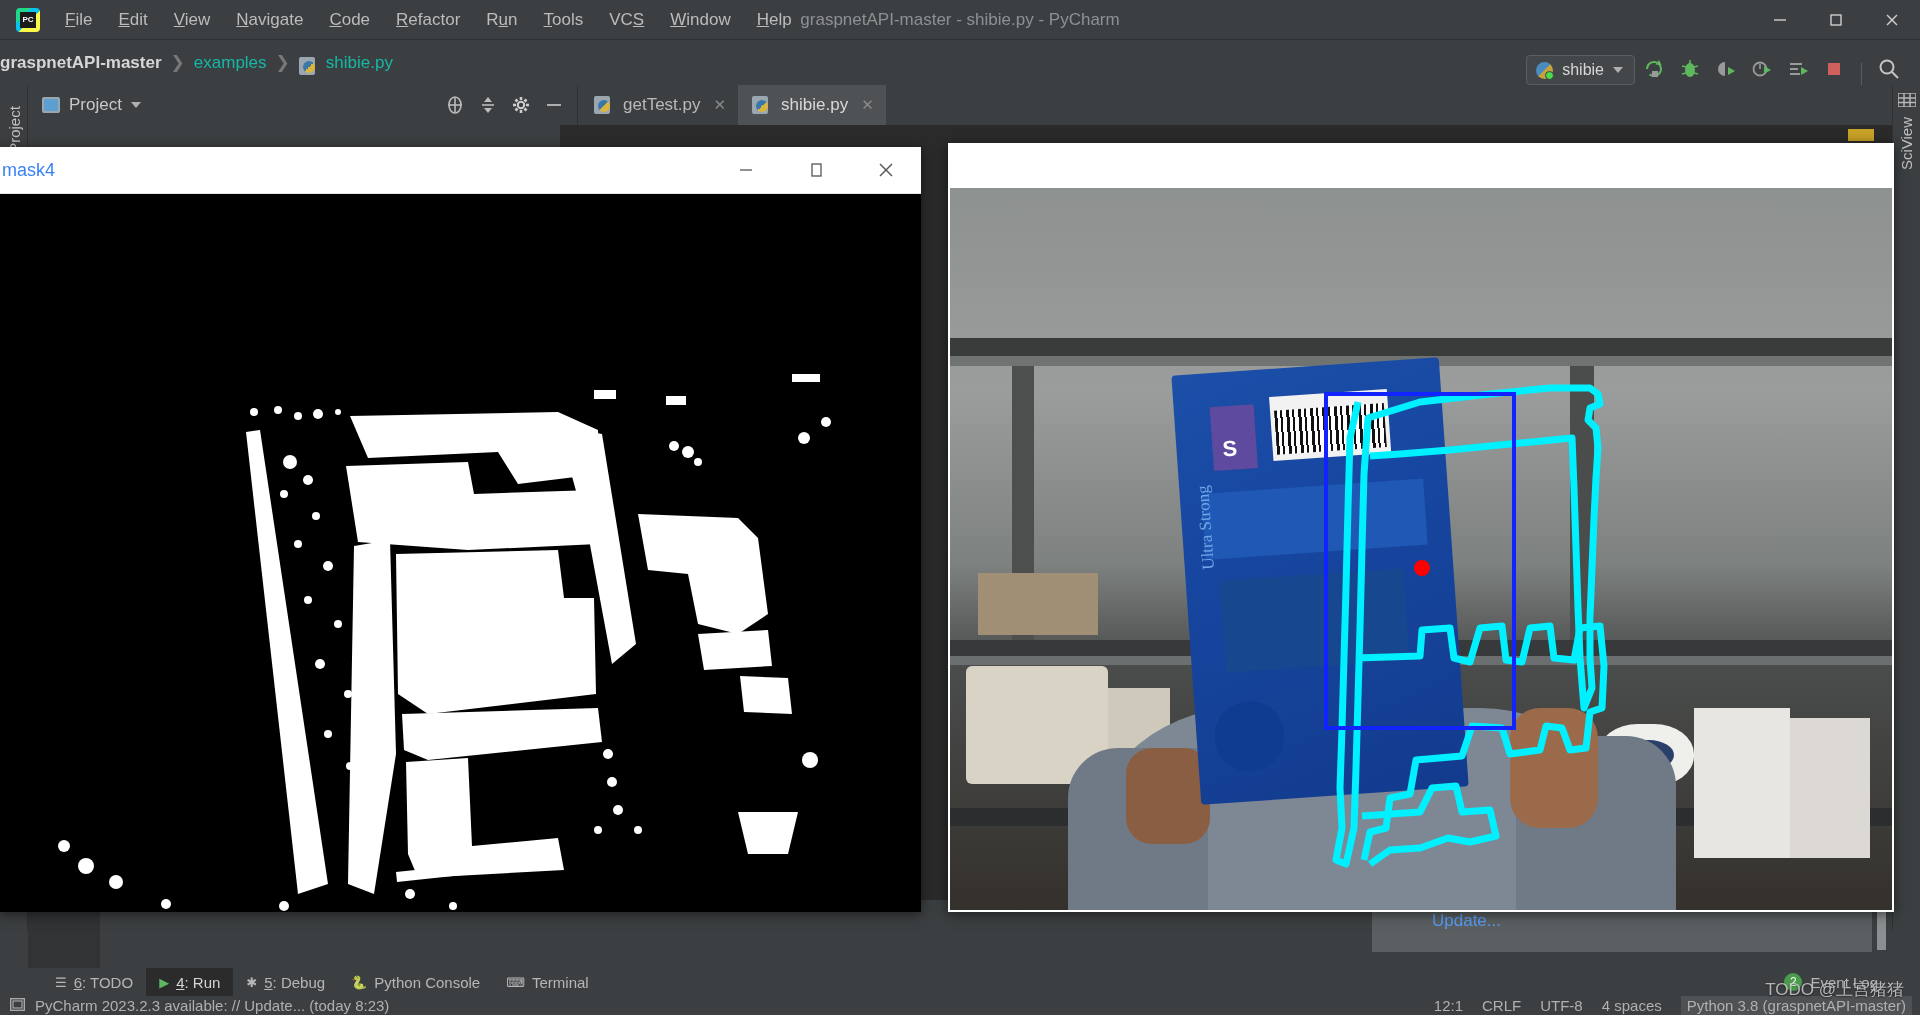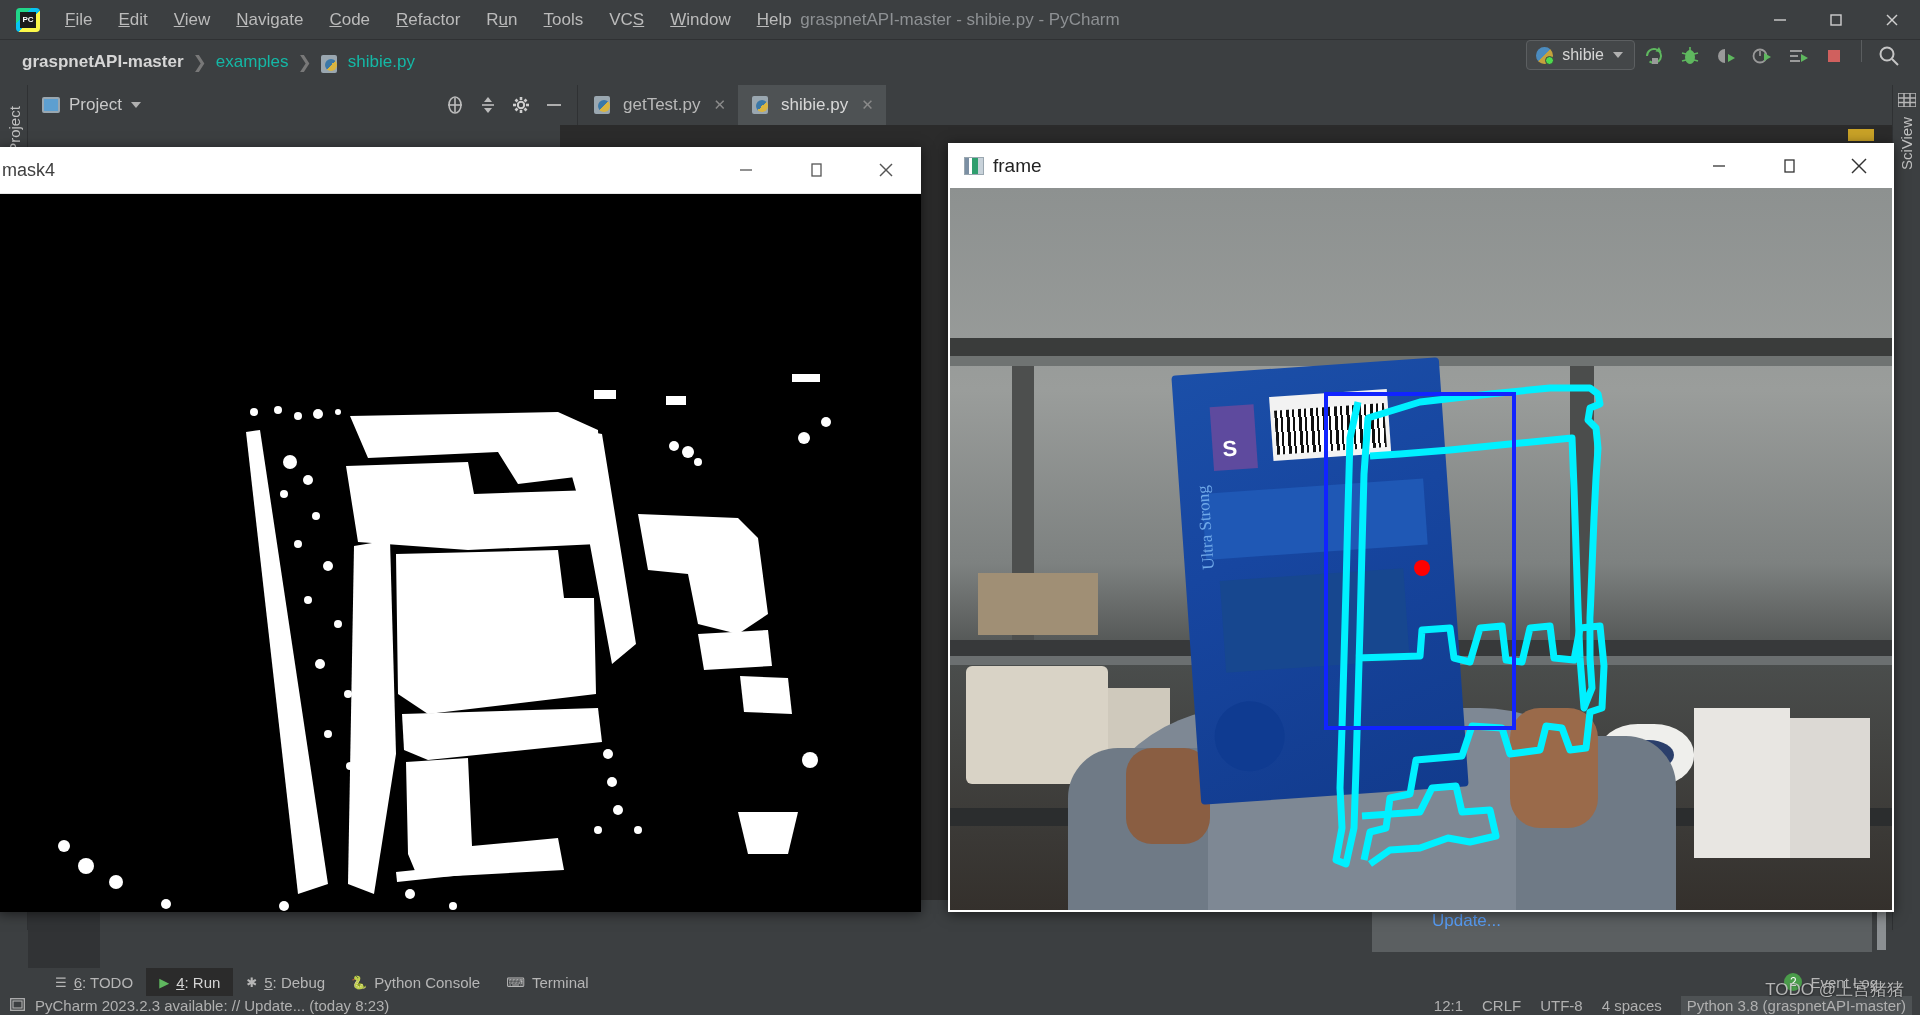--- a/index.html
+++ b/index.html
@@ -46,34 +46,34 @@
     width: 56px; height: 40px; display: flex; align-items: center; justify-content: center;
     color: #cfcfcf; font-size: 16px;
   }
   .win-btn svg { display: block; }
 
   
   .navbar {
     position: absolute; left: 0; top: 40px; width: 1920px; height: 45px;
     background: #3c3f41; display: flex; align-items: center;
   }
-  .crumbs { display: flex; align-items: flex-start; margin-left: 22px; gap: 6px; }
+  .crumbs { display: flex; align-items: center; gap: 6px; }
   .crumb { color: #14b8a6; font-size: 17px; }
   .crumb.bold { font-weight: bold; color: #d6d6d6; }
   .crumb-sep { color: #787878; font-size: 17px; margin: 0 3px; }
   .pyfile-ico {
     width: 16px; height: 18px; position: relative; display: inline-block;
     background: #9aa7b0; border-radius: 2px; margin-right: 5px; top: 3px;
   }
   .pyfile-ico::after {
     content: ""; position: absolute; left: 4px; top: 4px; width: 12px; height: 12px;
     border-radius: 50%;
     background: linear-gradient(135deg,#3b78a7 0 50%, #d9b540 50% 100%);
   }
-  .nav-right { position: absolute; right: 14px; top: 0; height: 45px; display: flex; align-items: flex-start; gap: 2px; }
+  .nav-right { position: absolute; right: 14px; top: 0; height: 45px; display: flex; align-items: flex-end; gap: 2px; }
   .runcfg {
     display: flex; align-items: center; gap: 9px;
     border: 1px solid #5c5f61; border-radius: 4px;
     height: 30px; padding: 0 11px 0 9px; background: #444749;
   }
   .runcfg .pyico {
     width: 17px; height: 17px; border-radius: 50%; position: relative;
     background: linear-gradient(135deg,#4b8bbe 0 50%, #c4a23c 50% 100%);
   }
   .runcfg .pyico::after {
@@ -195,21 +195,21 @@
 
   
   .win-mask {
     position: absolute; left: -2px; top: 147px; width: 923px; height: 765px;
     background: #fff; box-shadow: 0 2px 12px rgba(0,0,0,.55);
   }
   .win-mask .cap {
     height: 47px; background:#fff; display:flex; align-items:center;
     border-bottom: 1px solid #e6e6e6;
   }
-  .win-mask .cap .t { color:#404040; font-size:18px; margin-left: 4px; }
+  .win-mask .cap .t { color:#3b82f6; font-size:18px; margin-left: 4px; }
   .wcap-ctrls { margin-left:auto; display:flex; }
   .wcap-btn { width: 70px; height: 47px; display:flex;align-items:center;justify-content:center; color:#444; }
   .mask-canvas { position:absolute; left:0; top:47px; width:923px; height:718px; background:#000; overflow:hidden; }
 
   
   .win-frame {
     position: absolute; left: 948px; top: 143px; width: 946px; height: 769px;
     background:#fff; box-shadow: 0 2px 12px rgba(0,0,0,.55);
   }
   .win-frame .cap { height: 45px; background:#fff; display:flex; align-items:center; }
@@ -610,42 +610,20 @@
           <rect x="668" y="202" width="20" height="9"></rect>
           <rect x="794" y="180" width="28" height="8"></rect>
           <rect x="398" y="678" width="80" height="10" transform="rotate(-6 398 678)"></rect>
           <rect x="128" y="718" width="60" height="8"></rect>
         </g>
       </svg>
     </div>
   </div>
 
   <div class="win-frame">
-    <div class="cap">
-      <span class="ico"></span>
-      <span class="t">frame</span>
-      <div class="wcap-ctrls">
-        <div class="wcap-btn">
-          <svg width="20" height="20" viewBox="0 0 20 20">
-              <line x1="4" y1="10" x2="16" y2="10" stroke="#333" stroke-width="1.3"></line>
-            </svg>
-        </div>
-        <div class="wcap-btn">
-          <svg width="20" height="20" viewBox="0 0 20 20">
-              <rect x="6" y="4" width="9" height="12" fill="none" stroke="#333" stroke-width="1.3"></rect>
-            </svg>
-        </div>
-        <div class="wcap-btn">
-          <svg width="24" height="24" viewBox="0 0 24 24">
-              <line x1="5" y1="5" x2="19" y2="19" stroke="#333" stroke-width="1.4"></line>
-              <line x1="19" y1="5" x2="5" y2="19" stroke="#333" stroke-width="1.4"></line>
-            </svg>
-        </div>
-      </div>
-    </div>
 
     <div class="frame-canvas">
       <div class="ph wall"></div>
       <div class="ph shelf-top"></div>
       <div class="ph shelf-top2"></div>
       <div class="ph shelf-post-l"></div>
       <div class="ph shelf-post-r"></div>
       <div class="ph shelf-mid"></div>
       <div class="ph shelf-mid2"></div>
       <div class="ph box-a"></div>

